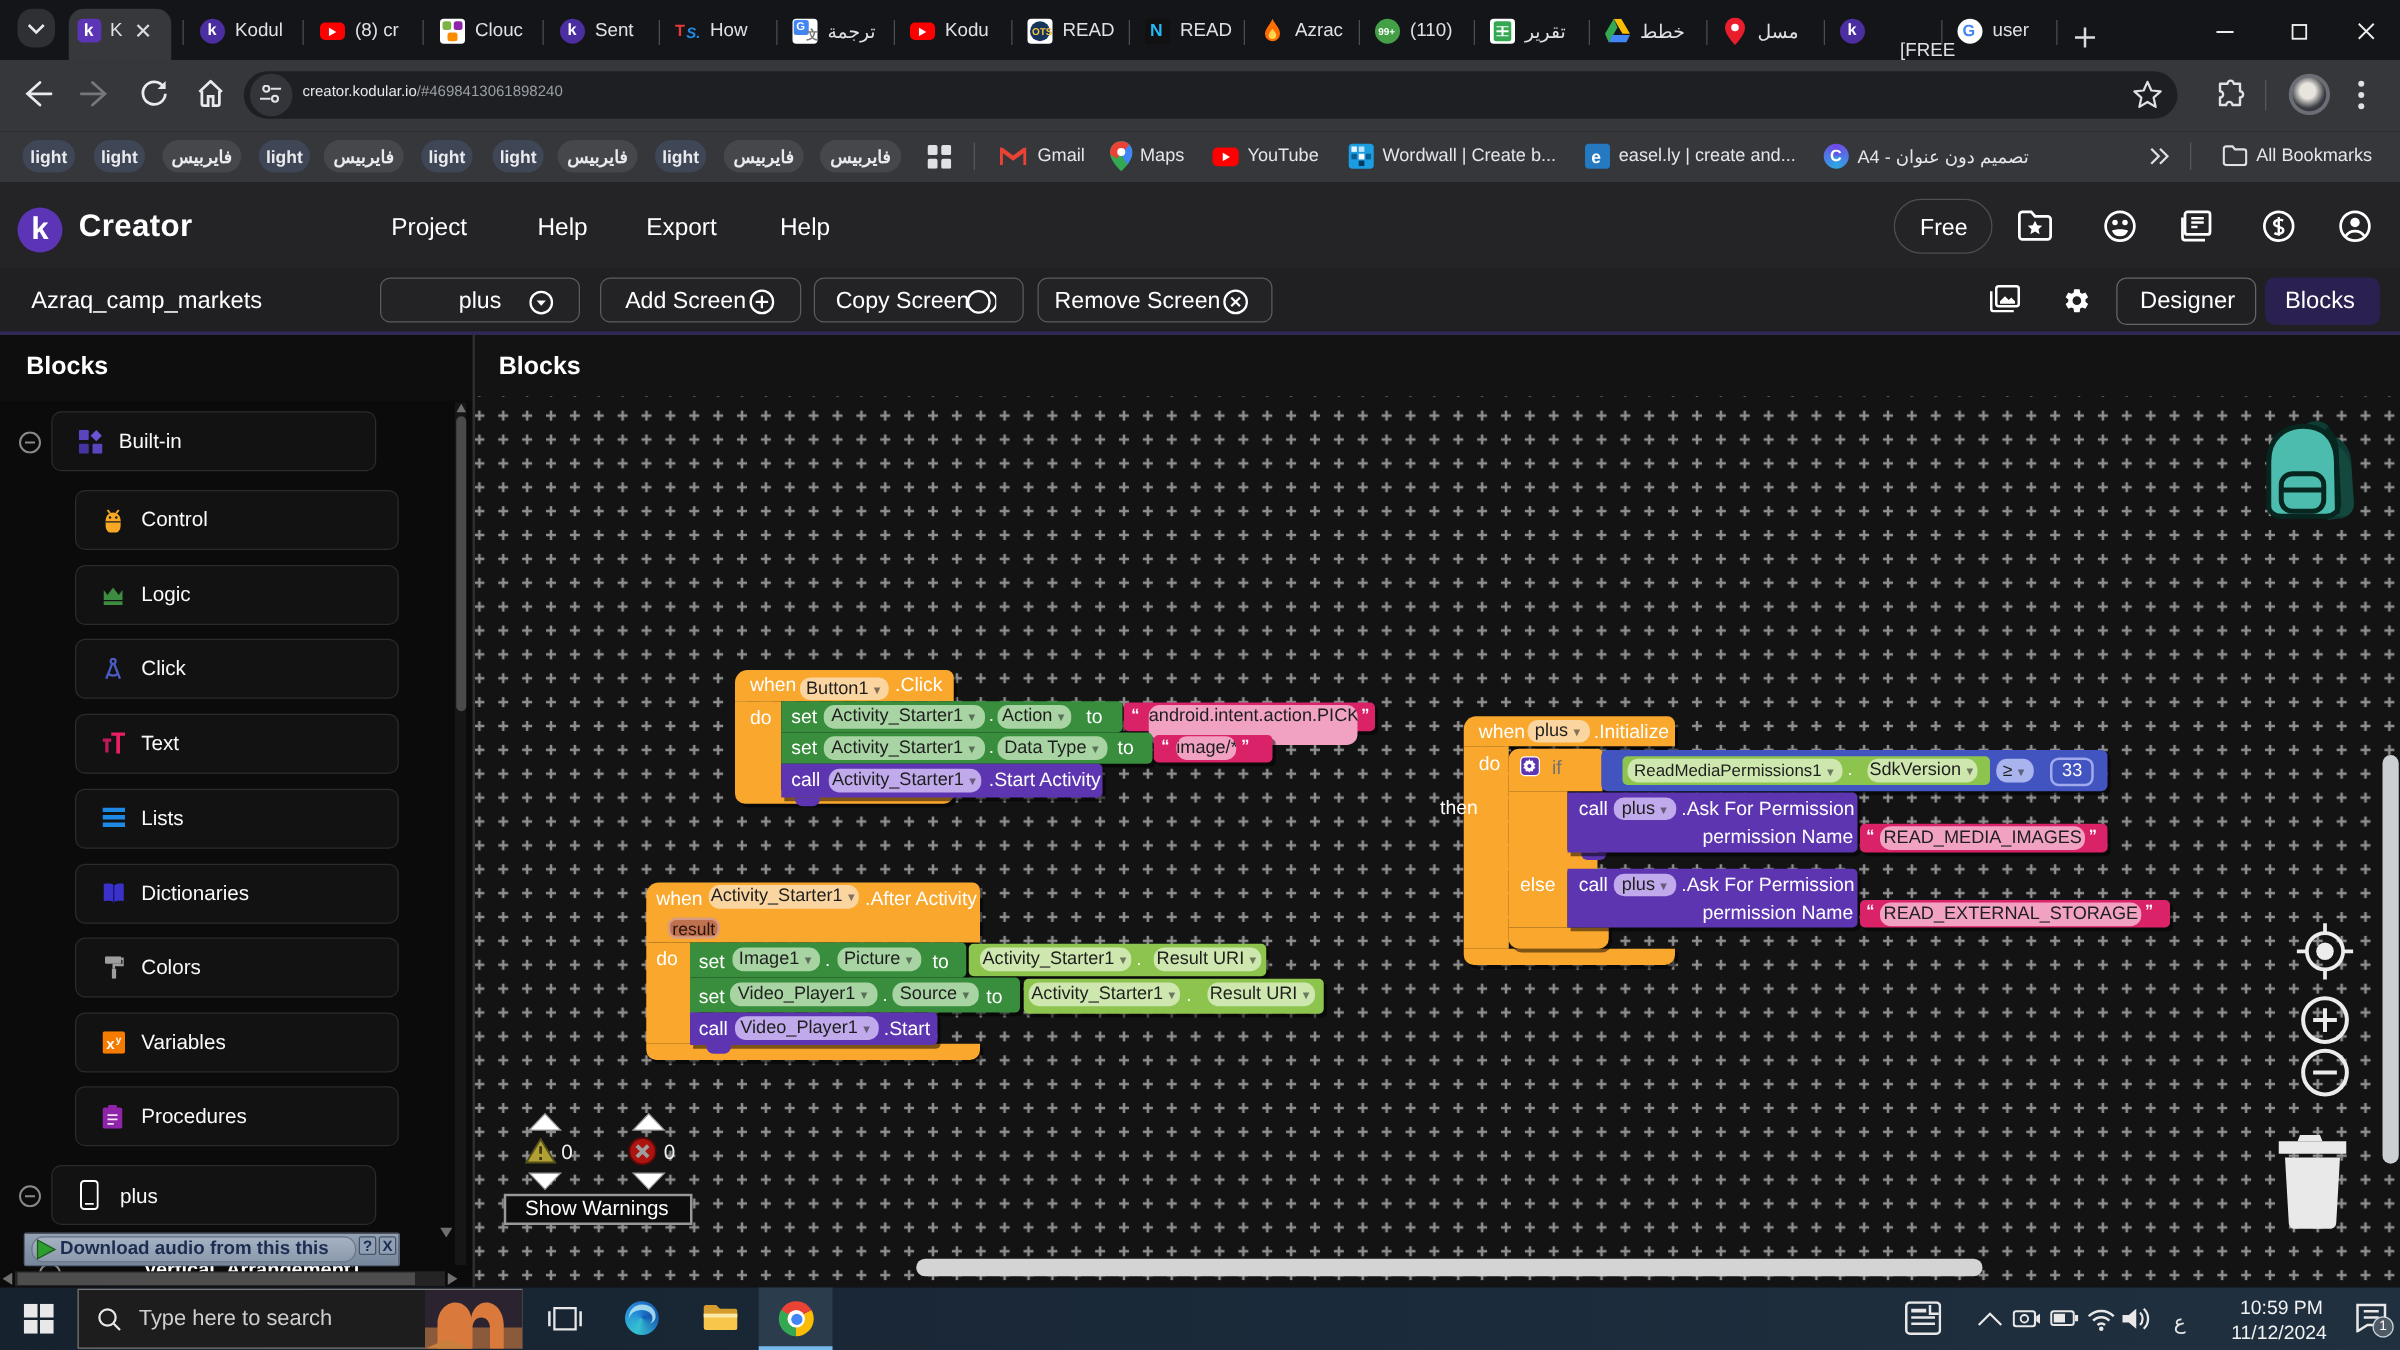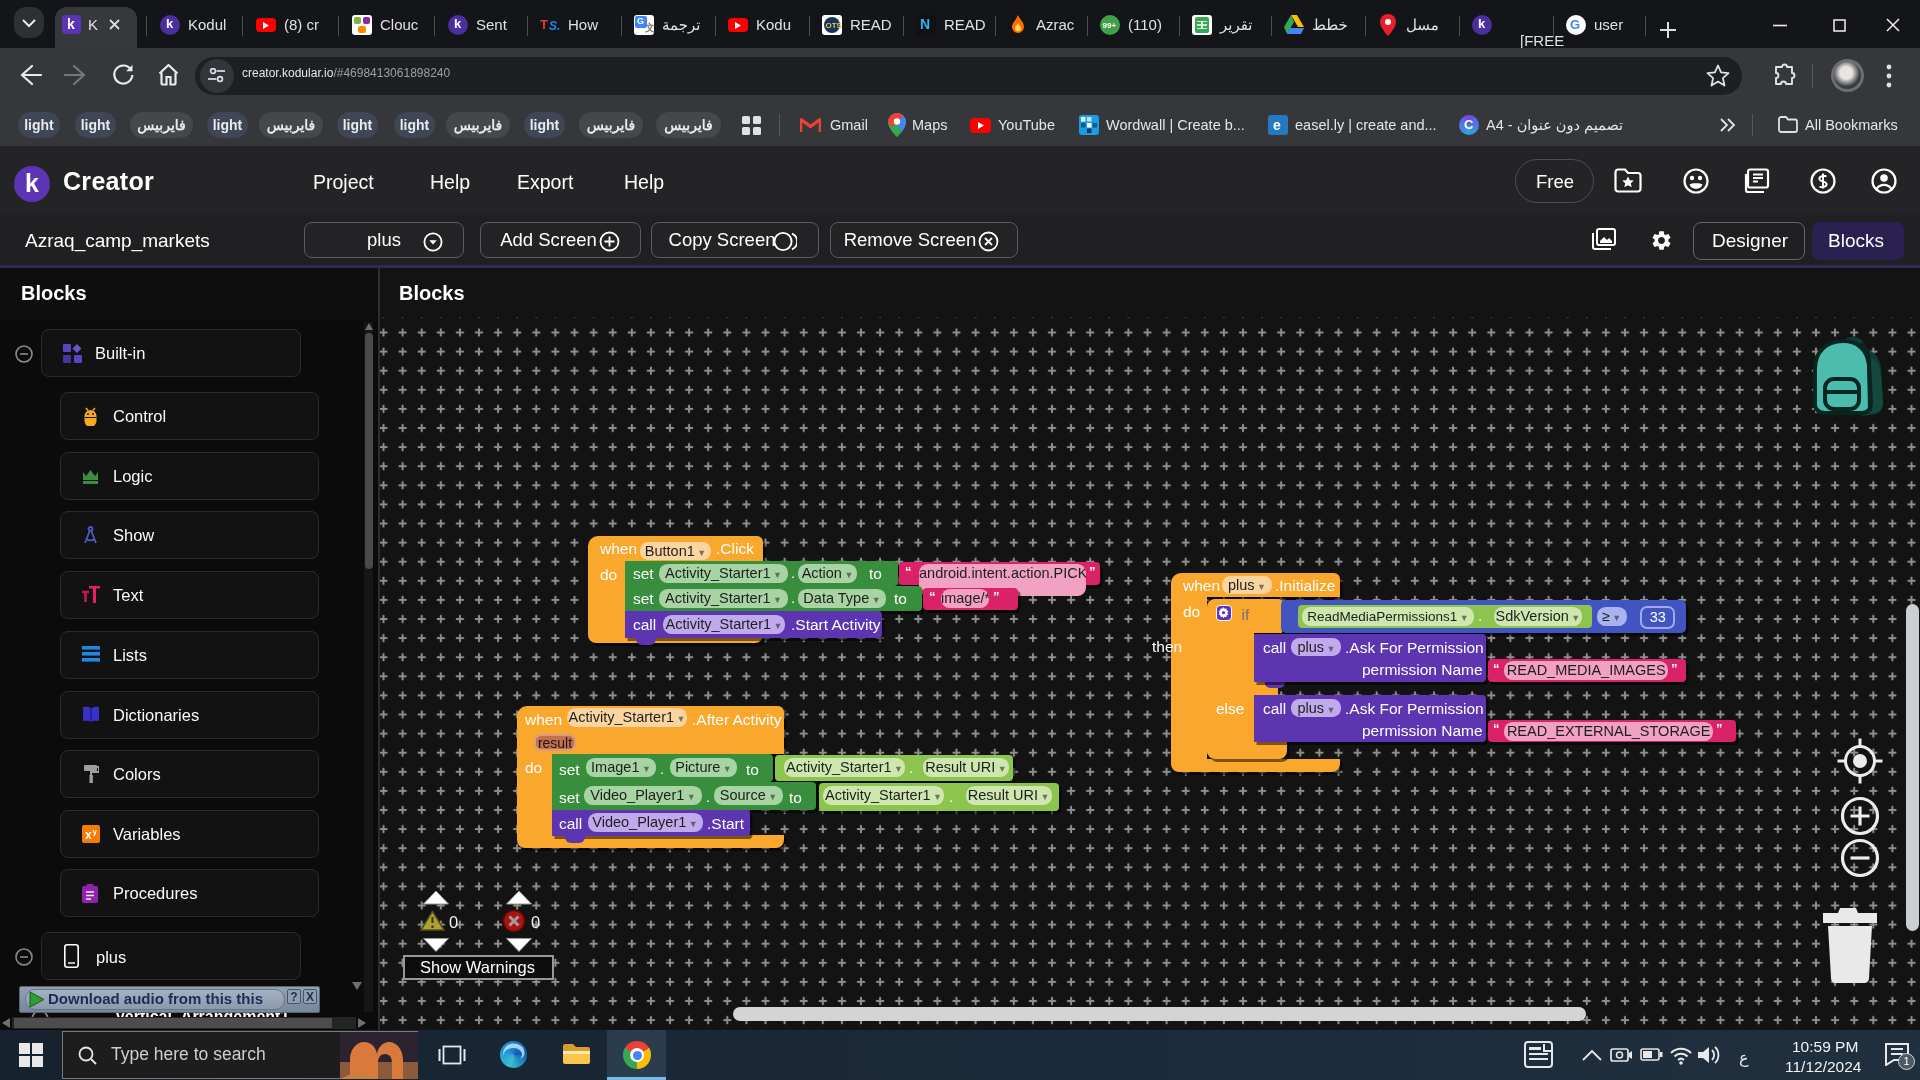--- a/index.html
+++ b/index.html
@@ -319,21 +319,21 @@
       <path d="M1 5l3 4 4.5-6 4.5 6 3-4v8H1z" fill="#3d8c40"></path>
       <rect x="1" y="14" width="15" height="3" fill="#3d8c40"></rect>
     </svg>
 <div class="pitxt" style="left:113px;top:467px">Logic</div>
 <div class="pi" style="left:60px;top:511px;width:259px;height:48px"></div>
 <svg class="a" style="left:83px;top:526px" width="15" height="19">
       <circle cx="7.5" cy="3" r="2" fill="none" stroke="#4b5cc4" stroke-width="1.8"></circle>
       <path d="M6.7 5L2 17M8.3 5L13 17" stroke="#4b5cc4" stroke-width="1.8"></path>
       <path d="M3.5 13c2.5 1.8 5.5 1.8 8 0" fill="none" stroke="#4b5cc4" stroke-width="1.8"></path>
     </svg>
-<div class="pitxt" style="left:113px;top:526px">Show</div>
+<div class="pitxt" style="left:113px;top:526px">Click</div>
 <div class="pi" style="left:60px;top:571px;width:259px;height:48px"></div>
 <svg class="a" style="left:82px;top:586px" width="18" height="17">
       <path d="M0 6h7M3.5 6v10" stroke="#c2185b" stroke-width="2.6"></path>
       <path d="M7 1h11M12.5 1v16" stroke="#e91e63" stroke-width="3"></path>
     </svg>
 <div class="pitxt" style="left:113px;top:586px">Text</div>
 <div class="pi" style="left:60px;top:631px;width:259px;height:48px"></div>
 <svg class="a" style="left:82px;top:646px" width="18" height="16">
       <rect y="0" width="18" height="3.6" fill="#1e88e5"></rect>
       <rect y="6" width="18" height="3.6" fill="#1e88e5"></rect>

